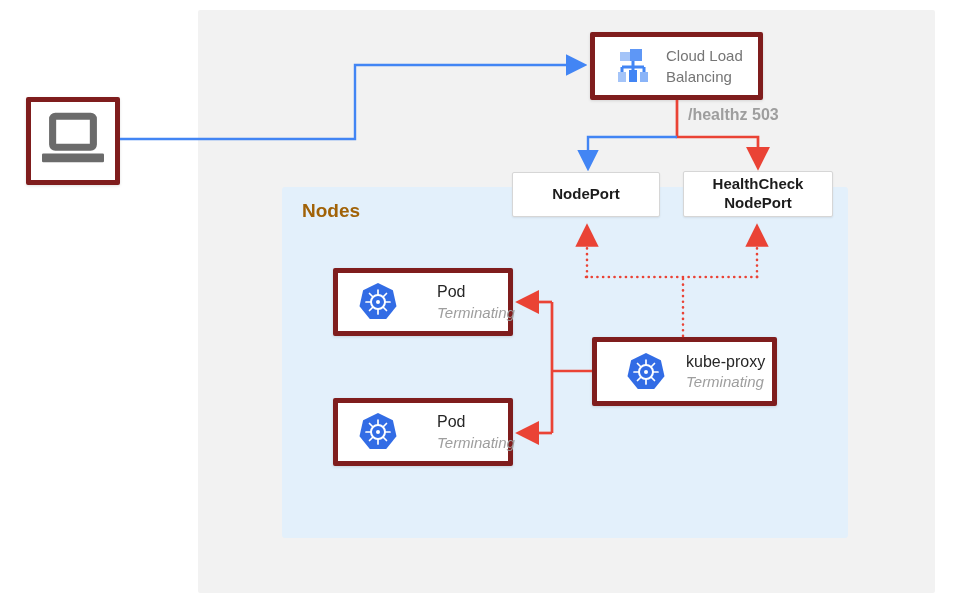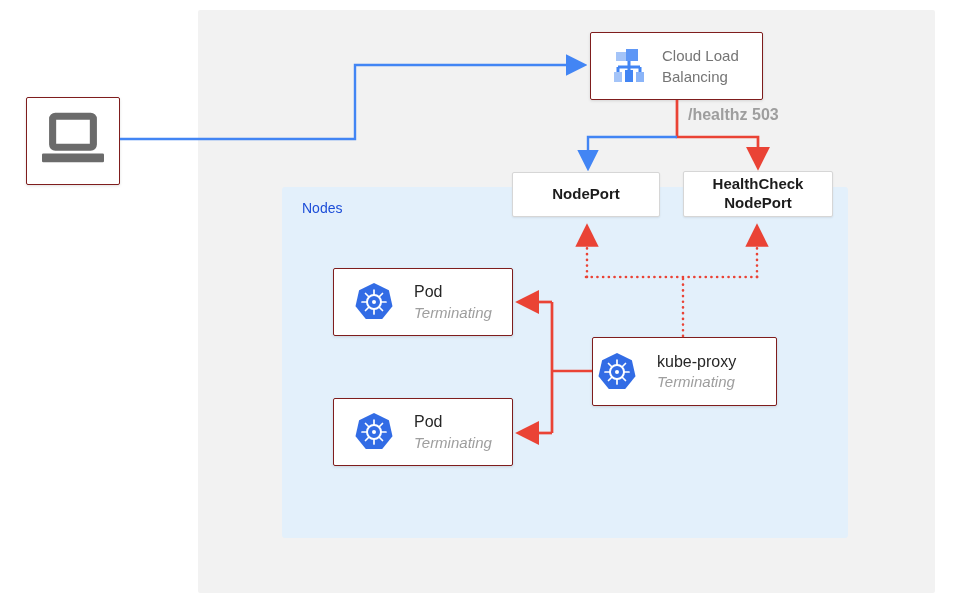--- a/index.html
+++ b/index.html
@@ -24,42 +24,42 @@
   }
   .panel-gray{
     position:absolute;left:198px;top:10px;width:737px;height:583px;
     background:var(--panel-gray);border-radius:2px;
   }
   .panel-blue{
     position:absolute;left:282px;top:187px;width:566px;height:351px;
     background:var(--panel-blue);border-radius:3px;
   }
   .nodes-label{
-    position:absolute;left:20px;top:13px;font-size:14px;color:#1d4ed8;
+    position:absolute;left:20px;top:13px;font-size:19px;color:#a16207;font-weight:bold;
   }
   .box{
-    position:absolute;background:#ffffff;border:1px solid #7f1d1d;border-radius:2px;
+    position:absolute;background:#ffffff;border:5px solid #7f1d1d;border-radius:2px;
     box-shadow:0 1px 3px rgba(0,0,0,0.12);
     display:flex;align-items:center;
   }
   .port-box{
     border:1px solid #d6d6d6;box-shadow:0 1px 2px rgba(0,0,0,0.08);
     justify-content:center;text-align:center;
     font-weight:bold;font-size:15px;color:#1c1c1c;line-height:1.25;
   }
   .clb-box{left:590px;top:32px;width:173px;height:68px;padding-left:18px;}
   .clb-text{margin-left:13px;font-size:15px;color:var(--text-gray);line-height:1.4;width:86px;}
   .laptop-box{left:26px;top:97px;width:94px;height:88px;justify-content:center;}
   .nodeport-box{left:512px;top:172px;width:148px;height:45px;}
   .hc-box{left:683px;top:171px;width:150px;height:46px;}
   .hc-box span{display:block;width:110px;margin:8px auto;}
-  .pod-box{width:180px;height:68px;padding-left:20px;}
+  .pod-box{width:180px;height:68px;padding-left:20px;gap:19px;}
   .pod-box-1{left:333px;top:268px;}
   .pod-box-2{left:333px;top:398px;}
-  .kp-box{left:592px;top:337px;width:185px;height:69px;padding-left:4px;}
+  .kp-box{left:592px;top:337px;width:185px;height:69px;padding-left:29px;}
   .node-text{margin-left:20px;}
   .node-title{font-size:16px;color:var(--text-dark);line-height:1.35;}
   .node-subtitle{font-size:15px;color:var(--text-light-gray);line-height:1.35;font-style:italic;}
   .healthz-label{
     position:absolute;left:688px;top:106px;font-size:16px;font-weight:bold;
     color:var(--text-light-gray);
   }
   .connectors{position:absolute;left:0;top:0;width:953px;height:612px;pointer-events:none;}
   .line-blue{stroke:var(--blue-line);stroke-width:2.4;fill:none;}
   .line-red{stroke:var(--red-line);stroke-width:2.7;fill:none;}

